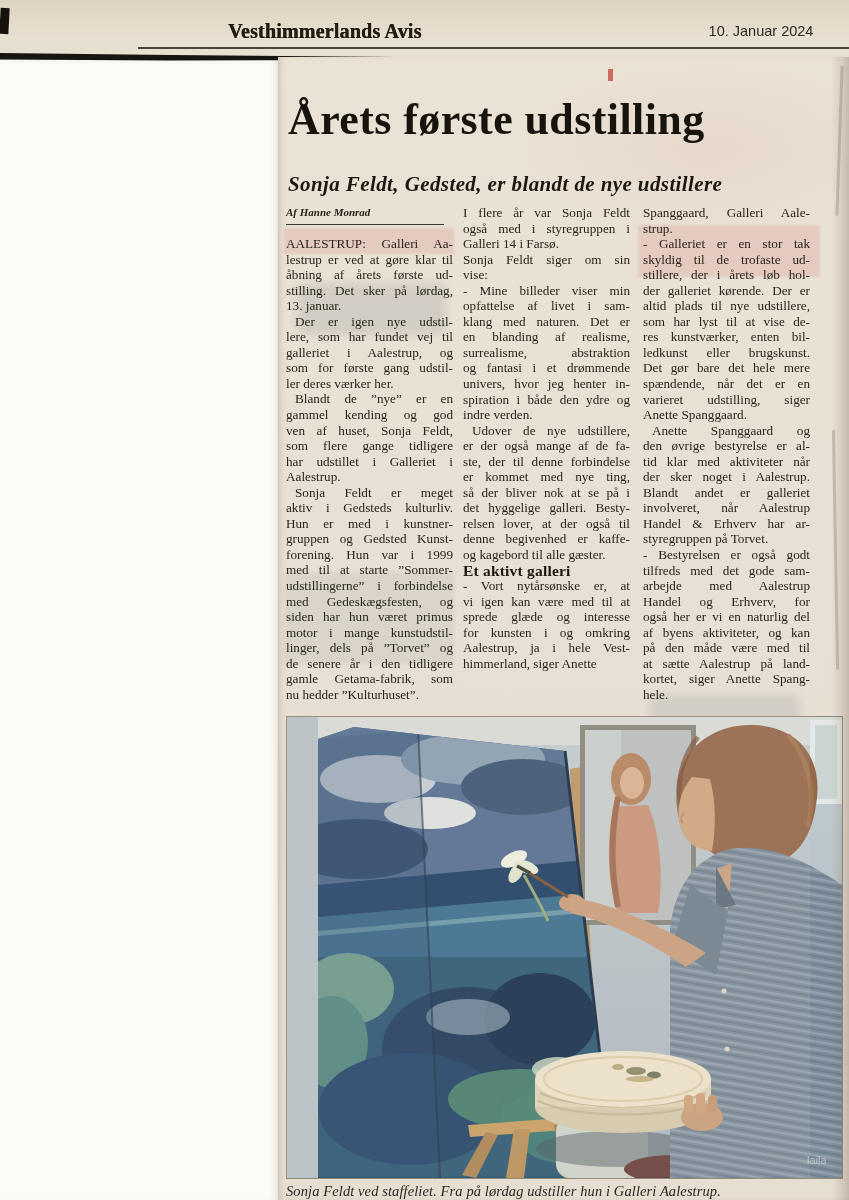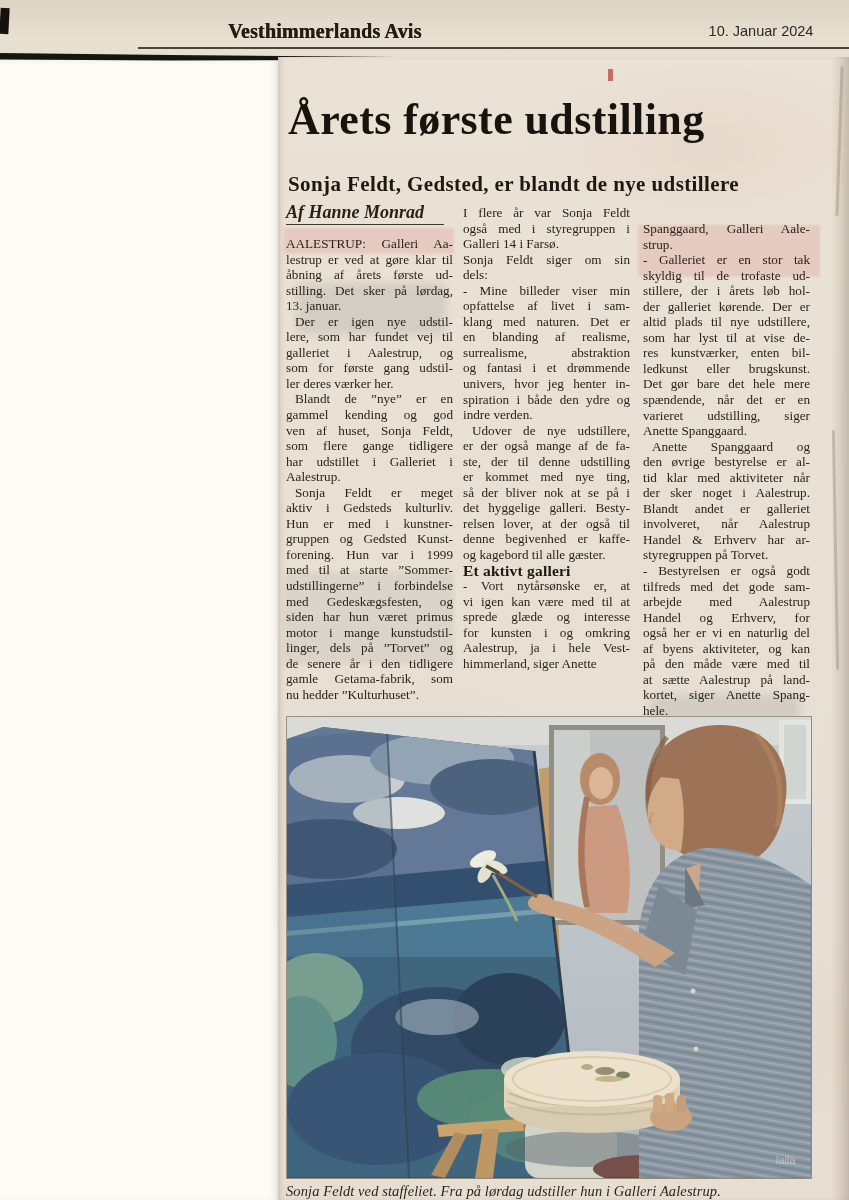--- a/index.html
+++ b/index.html
@@ -28,32 +28,32 @@
 
   .tint{position:absolute;pointer-events:none;}
   .tint.pink{background:rgba(219,140,130,.26);filter:blur(1px);}
   .tint.grey{background:rgba(110,115,128,.11);filter:blur(2px);}
   .tint.ghost{background:rgba(100,104,120,.16);filter:blur(4px);border-radius:8px;}
   .red-tick{position:absolute;width:5px;height:12px;background:#bf4438;opacity:.75;}
 
   .headline{position:absolute;left:10px;top:12px;width:540px;font-size:44px;line-height:44px;
     font-weight:bold;color:#17130d;letter-spacing:.4px;}
   .subheadline{position:absolute;left:10px;top:115px;width:545px;font-size:21px;font-weight:bold;
-    color:#1d1812;letter-spacing:.4px;}
+    font-style:italic;color:#1d1812;letter-spacing:.4px;}
   .col{position:absolute;top:148px;width:167px;font-size:13.2px;}
-  .byline{font-weight:bold;font-style:italic;font-size:18px;line-height:15px;height:15px;}
+  .byline{font-weight:bold;font-style:italic;font-size:11px;line-height:15px;height:15px;}
   .byline-rule{border:0;border-top:1.2px solid #3c362c;margin:4px 0 11px 0;width:158px;}
   .line{height:15.55px;line-height:15.55px;text-align:justify;text-align-last:justify;
     white-space:nowrap;color:#29241b;}
   .line.end{text-align:right;text-align-last:left;}
   .line.ind{text-indent:9px;}
   .line.subhead{font-weight:bold;font-size:15.5px;text-align:left;text-align-last:left;
     letter-spacing:.2px;color:#1c1712;}
   .photo{position:absolute;left:8px;top:659px;width:524px;height:461px;border:1px solid #948b7a;
-    background:#b6c1c8;}
+    background:#b6c1c8;padding-left:31px;}
   .photo svg{display:block;}
   .photo-cast{position:absolute;left:8px;top:659px;width:524px;height:461px;
     background:rgba(232,216,192,.10);pointer-events:none;}
   .caption{position:absolute;left:8px;top:1126px;width:540px;font-style:italic;font-size:14.5px;
     color:#2b2620;letter-spacing:.1px;}
 </style>
 </head>
 <body>
 
 <div class="scan">
@@ -120,49 +120,49 @@
           <div class="line">gamle Getama-fabrik, som</div>
           <div class="line end">nu hedder ”Kulturhuset”.</div>
         </div>
     </div>
     <div class="col" style="left:185px;">
       <div>
           <div class="line">I flere år var Sonja Feldt</div>
           <div class="line">også med i styregruppen i</div>
           <div class="line end">Galleri 14 i Farsø.</div>
           <div class="line">Sonja Feldt siger om sin</div>
-          <div class="line end">dels:</div>
+          <div class="line end">vise:</div>
           <div class="line">- Mine billeder viser min</div>
           <div class="line">opfattelse af livet i sam-</div>
           <div class="line">klang med naturen. Det er</div>
           <div class="line">en blanding af realisme,</div>
           <div class="line">surrealisme, abstraktion</div>
           <div class="line">og fantasi i et drømmende</div>
           <div class="line">univers, hvor jeg henter in-</div>
           <div class="line">spiration i både den ydre og</div>
           <div class="line end">indre verden.</div>
           <div class="line ind">Udover de nye udstillere,</div>
           <div class="line">er der også mange af de fa-</div>
-          <div class="line">ste, der til denne udstilling</div>
+          <div class="line">ste, der til denne forbindelse</div>
           <div class="line">er kommet med nye ting,</div>
           <div class="line">så der bliver nok at se på i</div>
           <div class="line">det hyggelige galleri. Besty-</div>
           <div class="line">relsen lover, at der også til</div>
           <div class="line">denne begivenhed er kaffe-</div>
           <div class="line end">og kagebord til alle gæster.</div>
           <div class="line subhead end">Et aktivt galleri</div>
           <div class="line">- Vort nytårsønske er, at</div>
           <div class="line">vi igen kan være med til at</div>
           <div class="line">sprede glæde og interesse</div>
           <div class="line">for kunsten i og omkring</div>
           <div class="line">Aalestrup, ja i hele Vest-</div>
           <div class="line end">himmerland, siger Anette</div>
         </div>
     </div>
-    <div class="col" style="left:365px;margin-top:16px;">
+    <div class="col" style="left:365px;">
       <div>
           <div class="line">Spanggaard, Galleri Aale-</div>
           <div class="line end">strup.</div>
           <div class="line">- Galleriet er en stor tak</div>
           <div class="line">skyldig til de trofaste ud-</div>
           <div class="line">stillere, der i årets løb hol-</div>
           <div class="line">der galleriet kørende. Der er</div>
           <div class="line">altid plads til nye udstillere,</div>
           <div class="line">som har lyst til at vise de-</div>
           <div class="line">res kunstværker, enten bil-</div>

